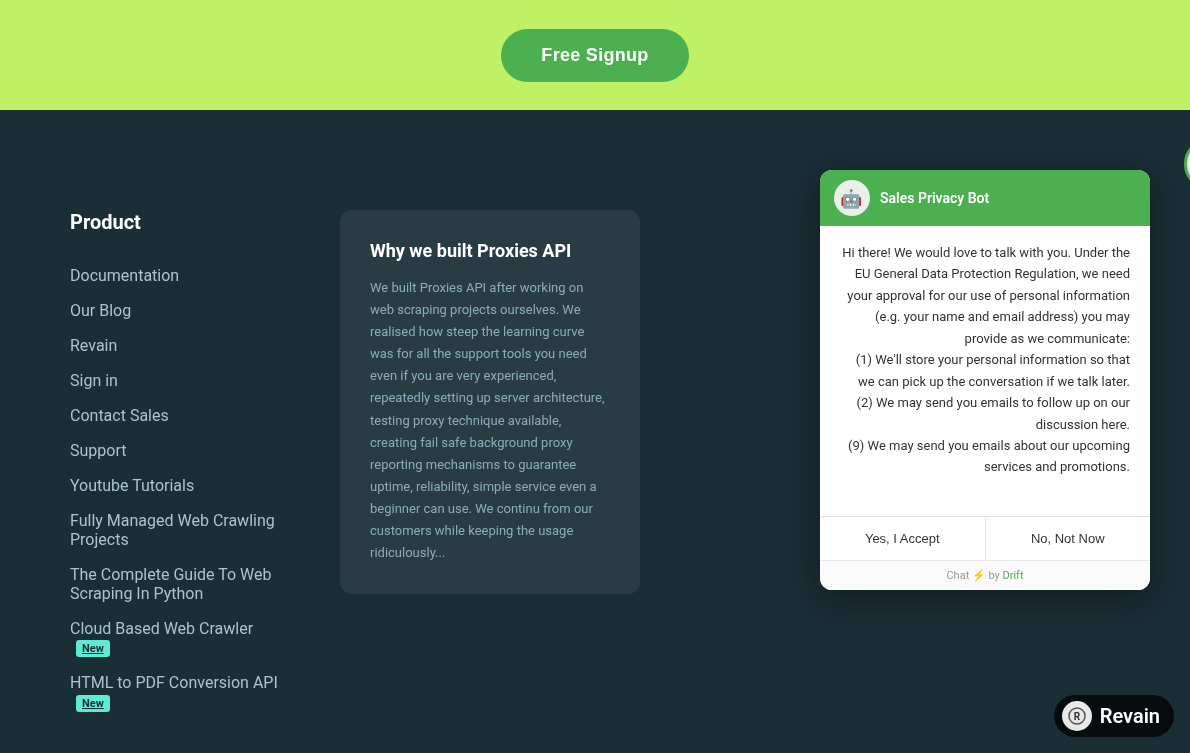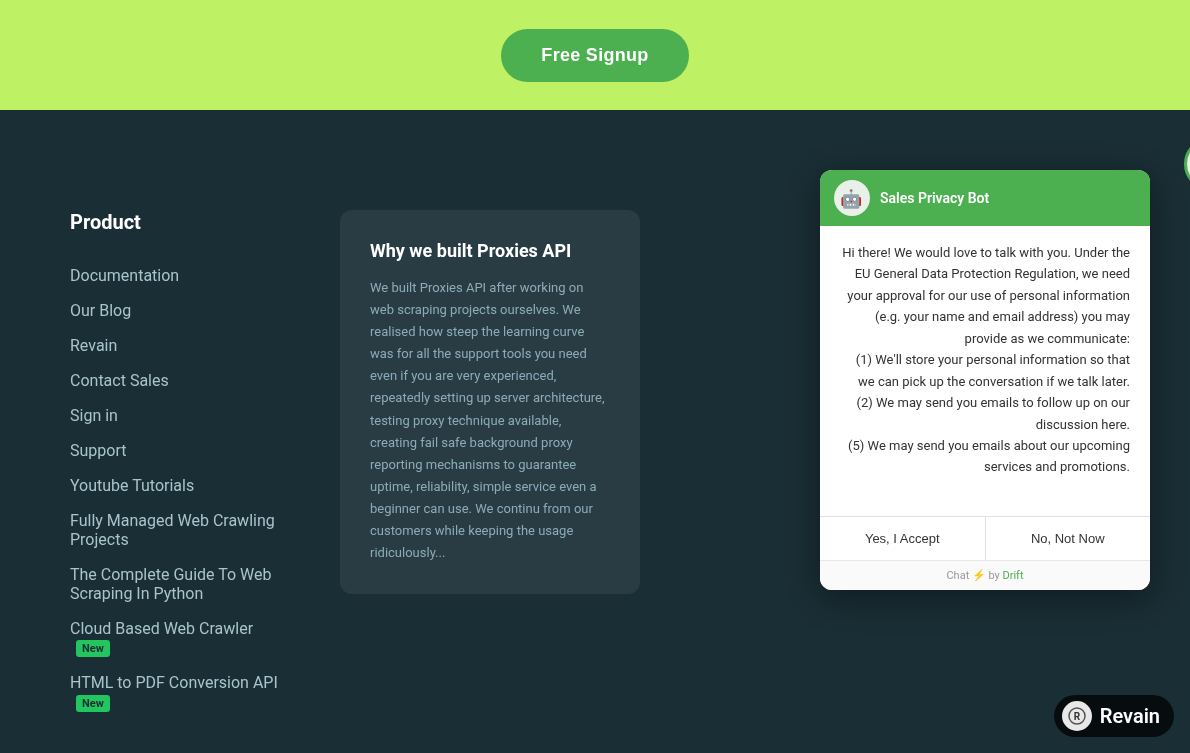--- a/index.html
+++ b/index.html
@@ -79,28 +79,29 @@
       display: block;
       color: #a8c4cc;
       font-size: 16px;
       text-decoration: none;
       padding: 8px 0;
       cursor: pointer;
     }
 
     .badge-new {
       display: inline-block;
-      background: #22c55e;
+      background: #5eead4;
       color: #1a2e35;
       font-size: 11px;
       font-weight: 700;
       padding: 2px 6px;
       border-radius: 3px;
       margin-left: 6px;
       vertical-align: middle;
+      text-decoration: underline;
     }
 
     
     .content-area {
       flex: 1;
       padding: 0 20px 0 60px;
       max-width: 380px;
     }
 
     .content-box {
@@ -286,22 +287,22 @@
 <div class="curve-divider"></div>
 
 <div class="main-section">
 
   <div class="sidebar">
     <div class="sidebar-title">Product</div>
 
     <a class="sidebar-link">Documentation</a>
     <a class="sidebar-link">Our Blog</a>
     <a class="sidebar-link">Revain</a>
+    <a class="sidebar-link">Sign in</a>
     <a class="sidebar-link">Contact Sales</a>
-    <a class="sidebar-link">Sign in</a>
     <a class="sidebar-link">Support</a>
     <a class="sidebar-link">Youtube Tutorials</a>
     <a class="sidebar-link">Fully Managed Web Crawling Projects</a>
     <a class="sidebar-link">The Complete Guide To Web Scraping In Python</a>
     <a class="sidebar-link">
       <span>Cloud Based Web Crawler</span>
       <span class="badge-new">New</span>
     </a>
     <a class="sidebar-link">
       <span>HTML to PDF Conversion API</span>
@@ -330,21 +331,21 @@
         <div class="chat-header-avatar">
           <span>🤖</span>
         </div>
         <span class="chat-header-title">Sales Privacy Bot</span>
       </div>
 
       <div class="chat-scroll-area">
         <p>Hi there! We would love to talk with you. Under the EU General Data Protection Regulation, we need your approval for our use of personal information (e.g. your name and email address) you may provide as we communicate:</p>
         <p>(1) We'll store your personal information so that we can pick up the conversation if we talk later.</p>
         <p>(2) We may send you emails to follow up on our discussion here.</p>
-        <p>(5) We may send you emails about our upcoming services and promotions.</p>
+        <p>(9) We may send you emails about our upcoming services and promotions.</p>
       </div>
 
       <div class="chat-actions">
         <button class="chat-action-btn">Yes, I Accept</button>
         <button class="chat-action-btn">No, Not Now</button>
       </div>
 
       <div class="chat-footer">
         <span>Chat</span>
         <span class="lightning"> ⚡ </span>

